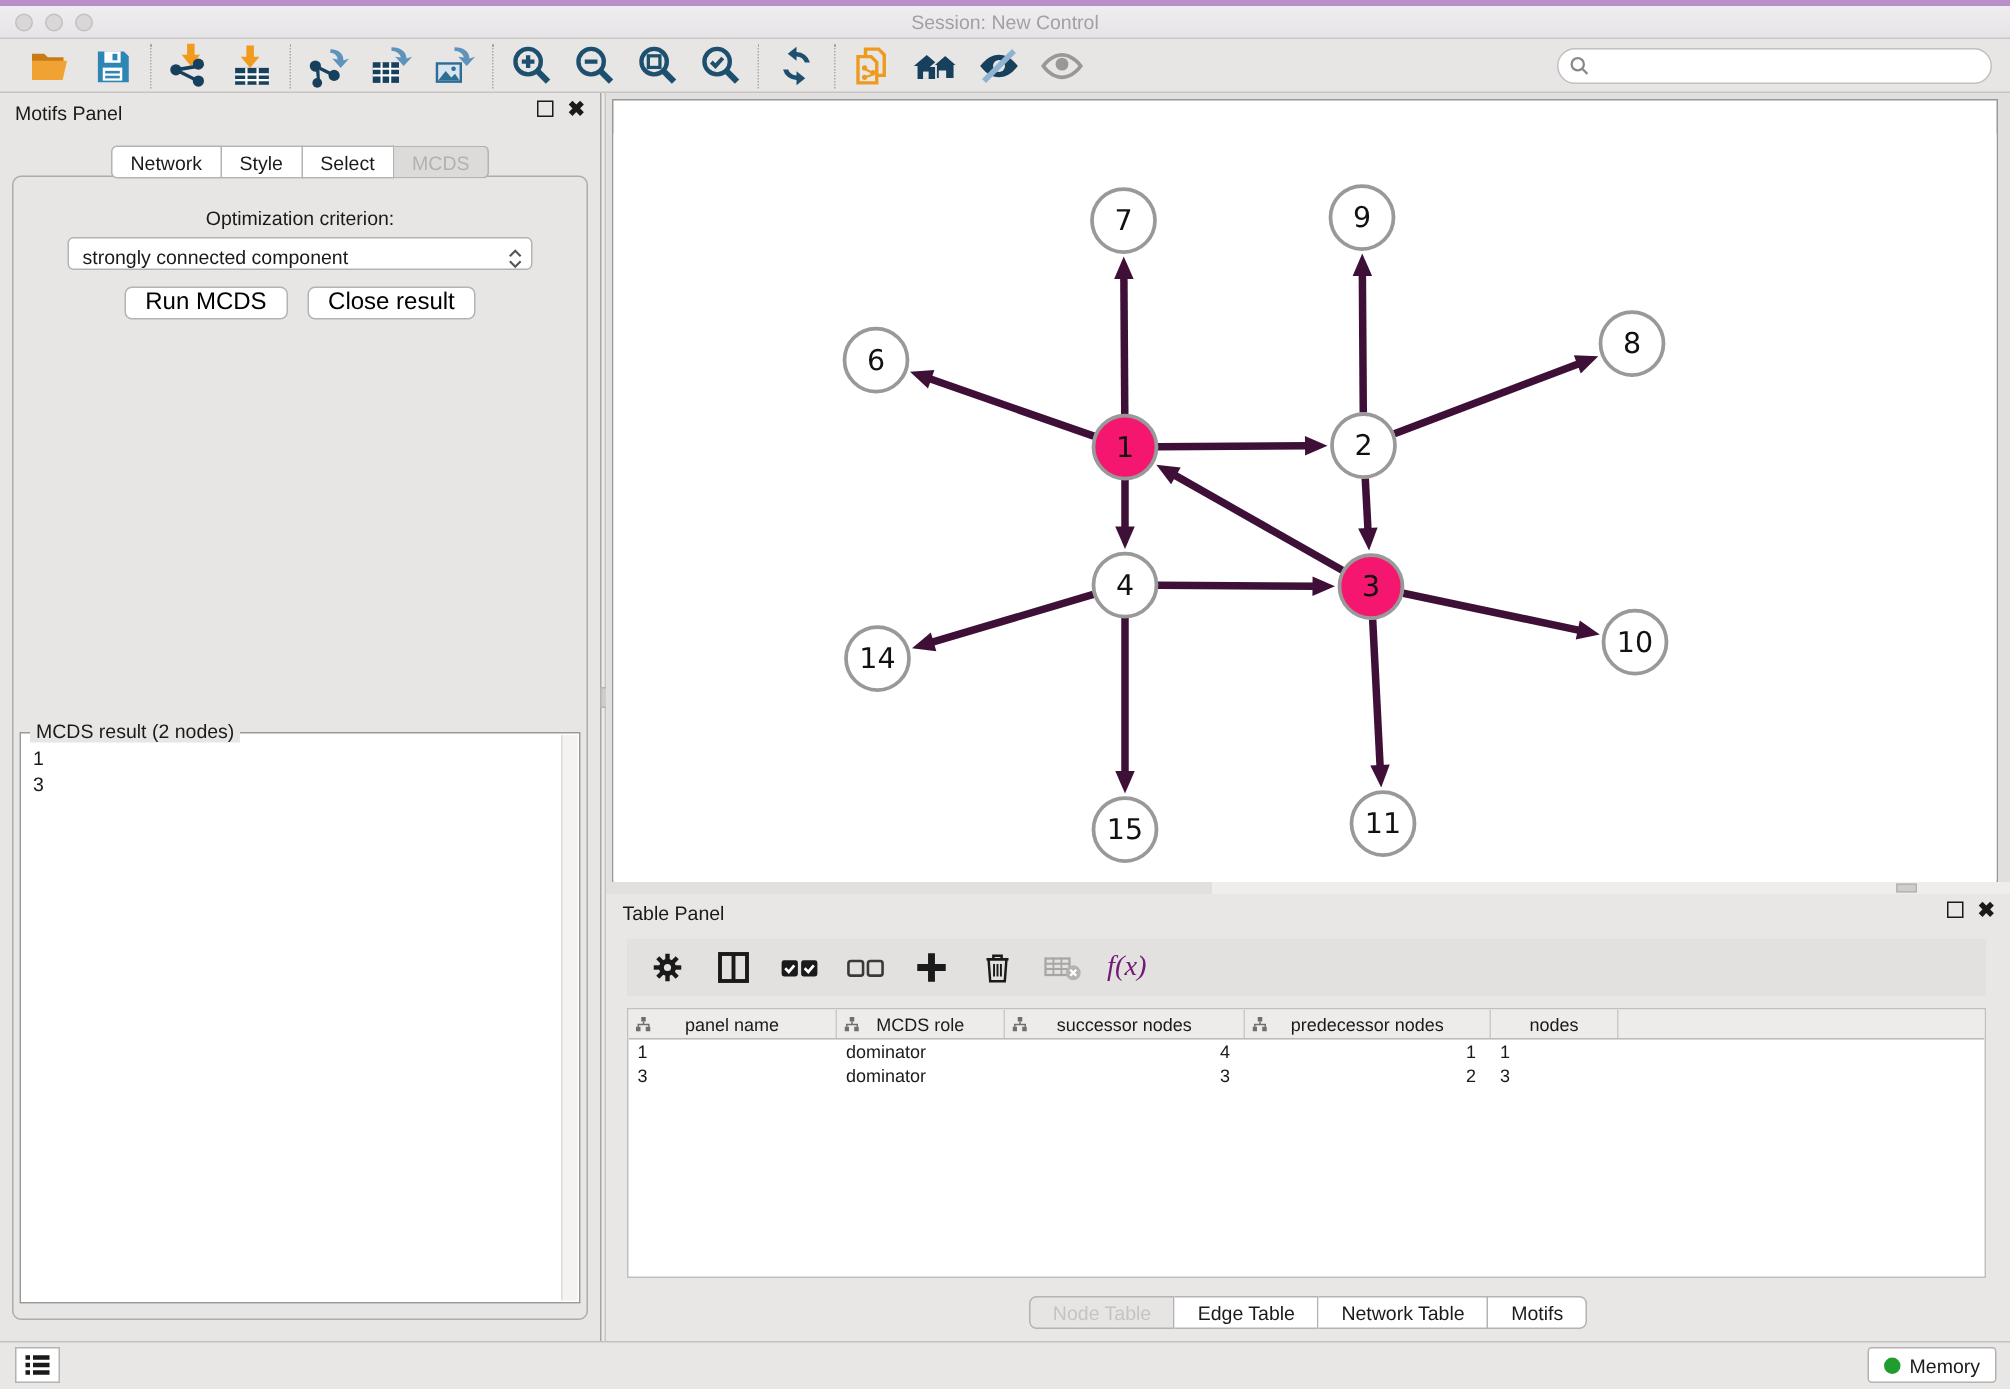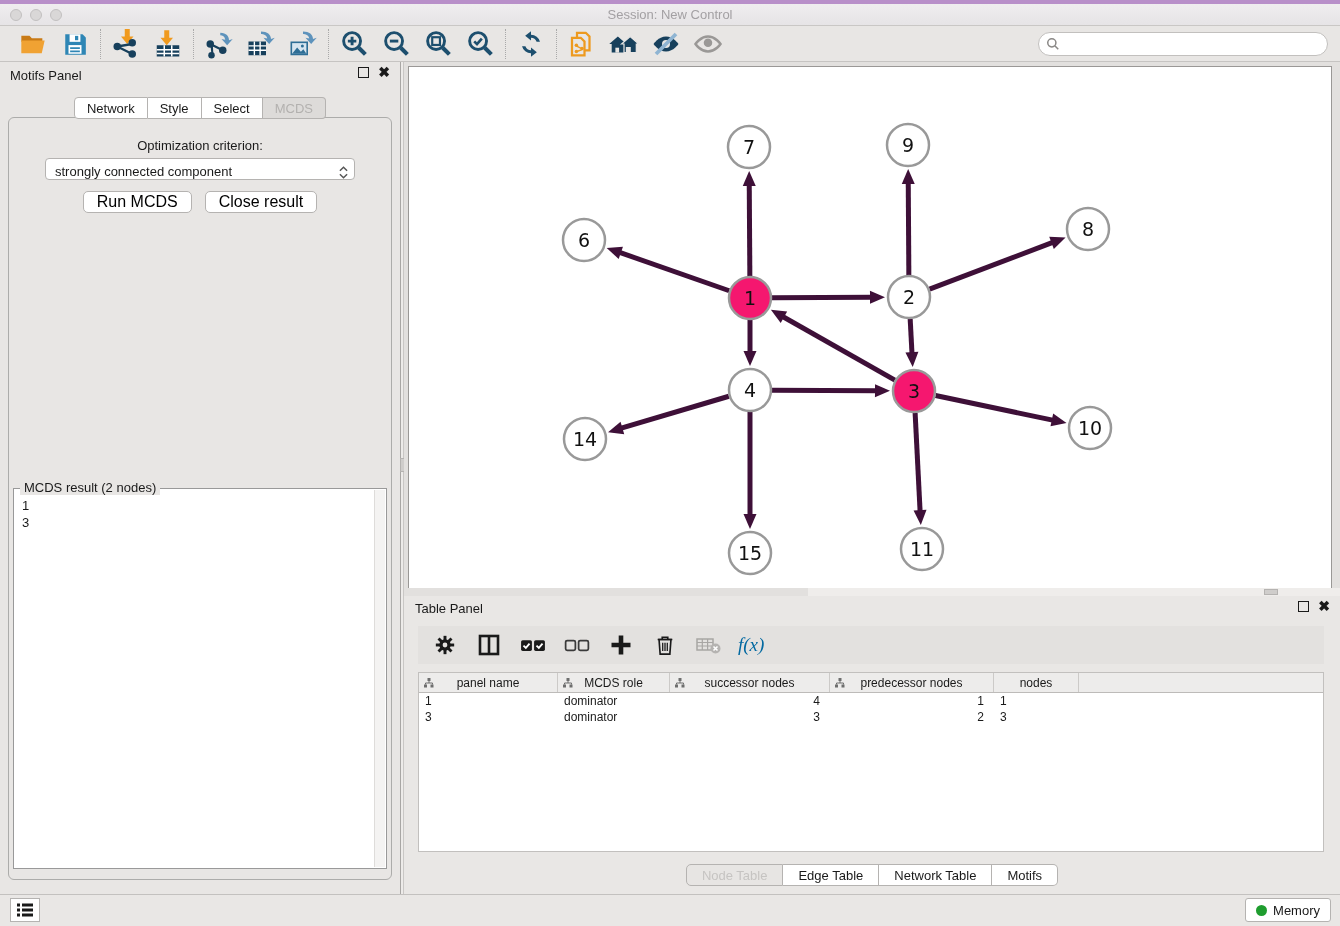--- a/index.html
+++ b/index.html
@@ -86,21 +86,21 @@
   .tl.green { background:#39B54A; border:1px solid #2B9A3C; }
   .tl svg { position:absolute; left:1px; top:1px; }
   .net-canvas { position:absolute; left:0; top:22px; width:922px; height:499px; background:#fff; }
 
   
   .table-panel { position:absolute; left:0; top:534px; width:936px; height:298px; background:#E9E7E5; }
   .tp-header { position:relative; height:24px; display:flex; align-items:center; padding:0 11px; }
   .tp-toolbar { position:absolute; left:14px; top:30px; width:906px; height:38px; background:#E3E1DF;
                 display:flex; align-items:center; gap:14px; padding:0 12px; }
   .tp-tb-btn { width:30px; height:30px; display:flex; align-items:center; justify-content:center; }
-  .fx-label { font-family:"Liberation Serif", serif; font-style:italic; font-size:19px; color:#0369a1; }
+  .fx-label { font-family:"Liberation Serif", serif; font-style:italic; font-size:19px; color:#701a75; }
 
   .node-table { position:absolute; left:14px; top:76px; width:906px; height:180px; background:#fff;
                 border:1px solid #C2C0BE; font-size:12px; overflow:hidden; }
   .nt-headrow { display:flex; height:20px; background:#EDECEB; border-bottom:1px solid #BDBBB9; }
   .nt-hcell { position:relative; display:flex; align-items:center; justify-content:center;
               border-right:1px solid #CCCAC8; color:#1a1a1a; }
   .nt-hcell .tree-ic { position:absolute; left:5px; top:5px; }
   .nt-row { display:flex; height:16px; }
   .nt-cell { padding:0 6px; display:flex; align-items:center; overflow:hidden; }
   .nt-cell.right { justify-content:flex-end; padding-right:10px; }

